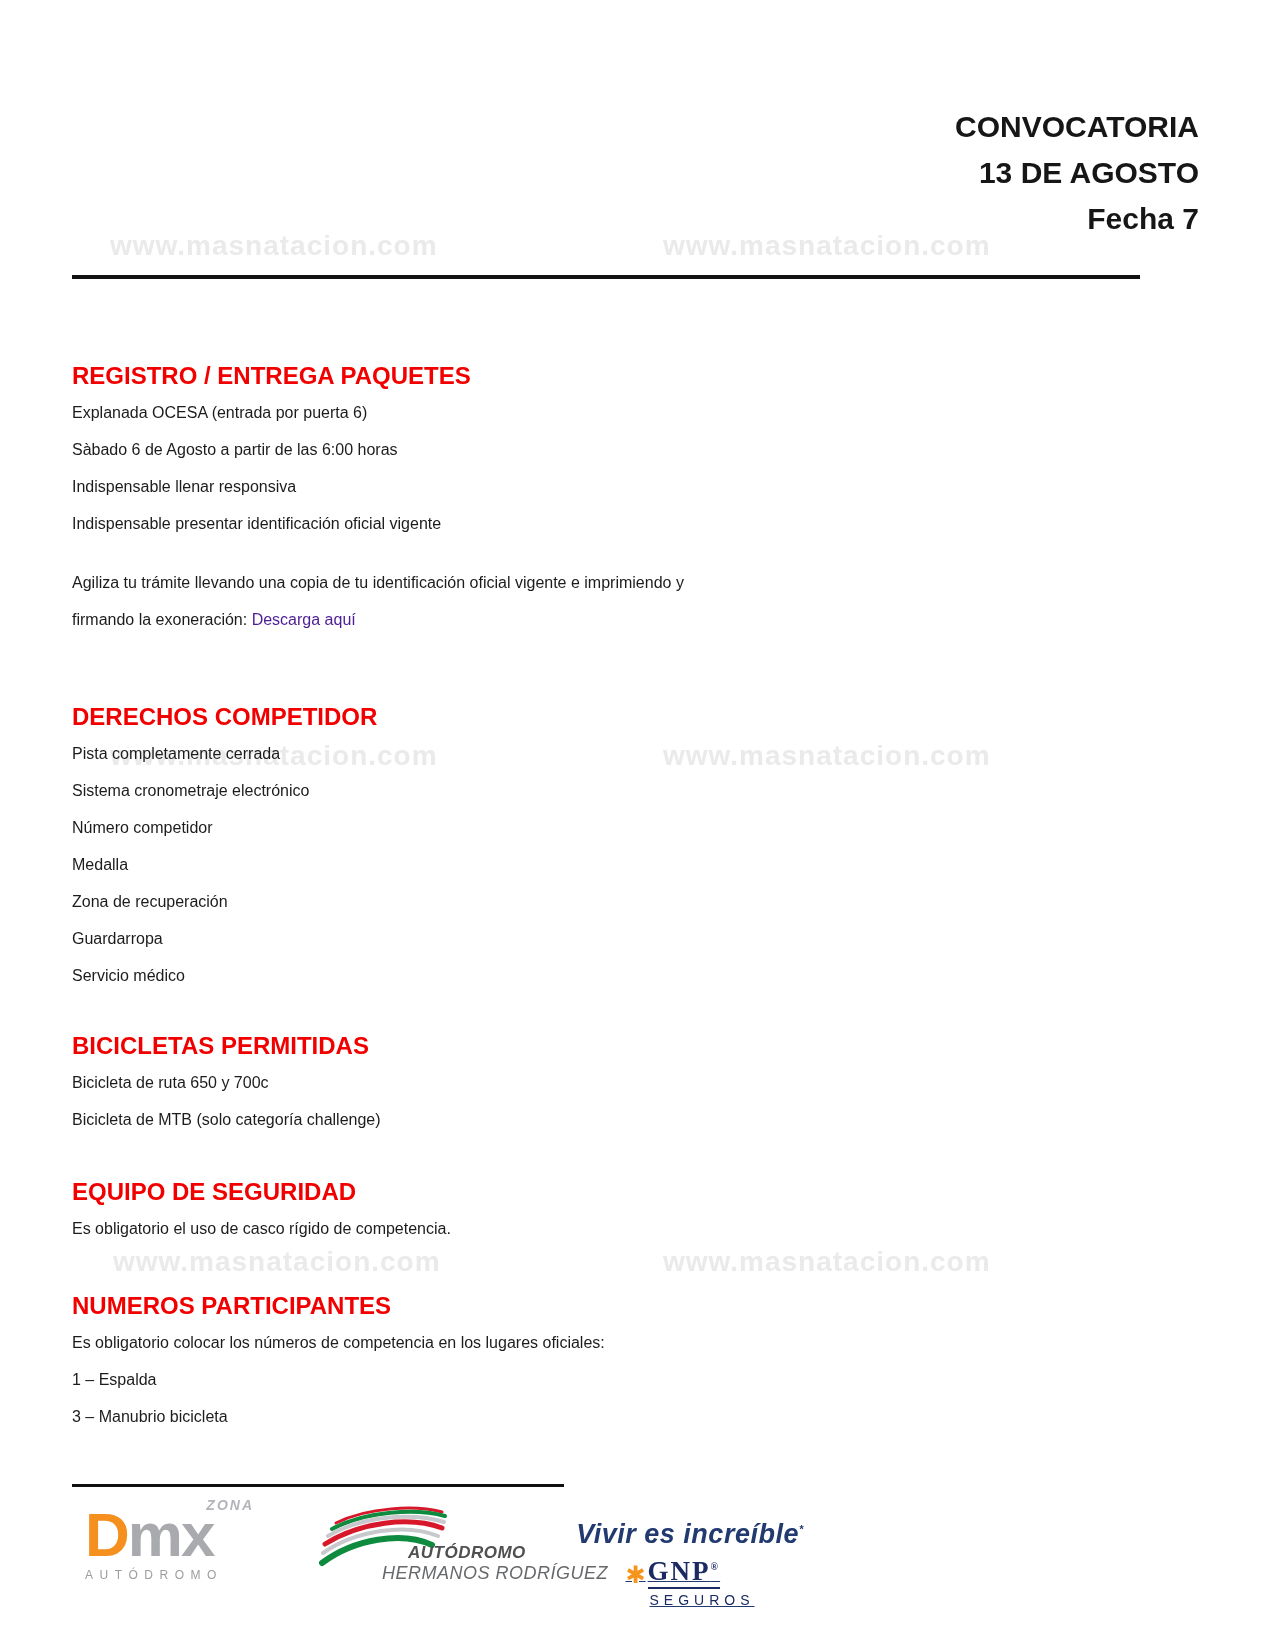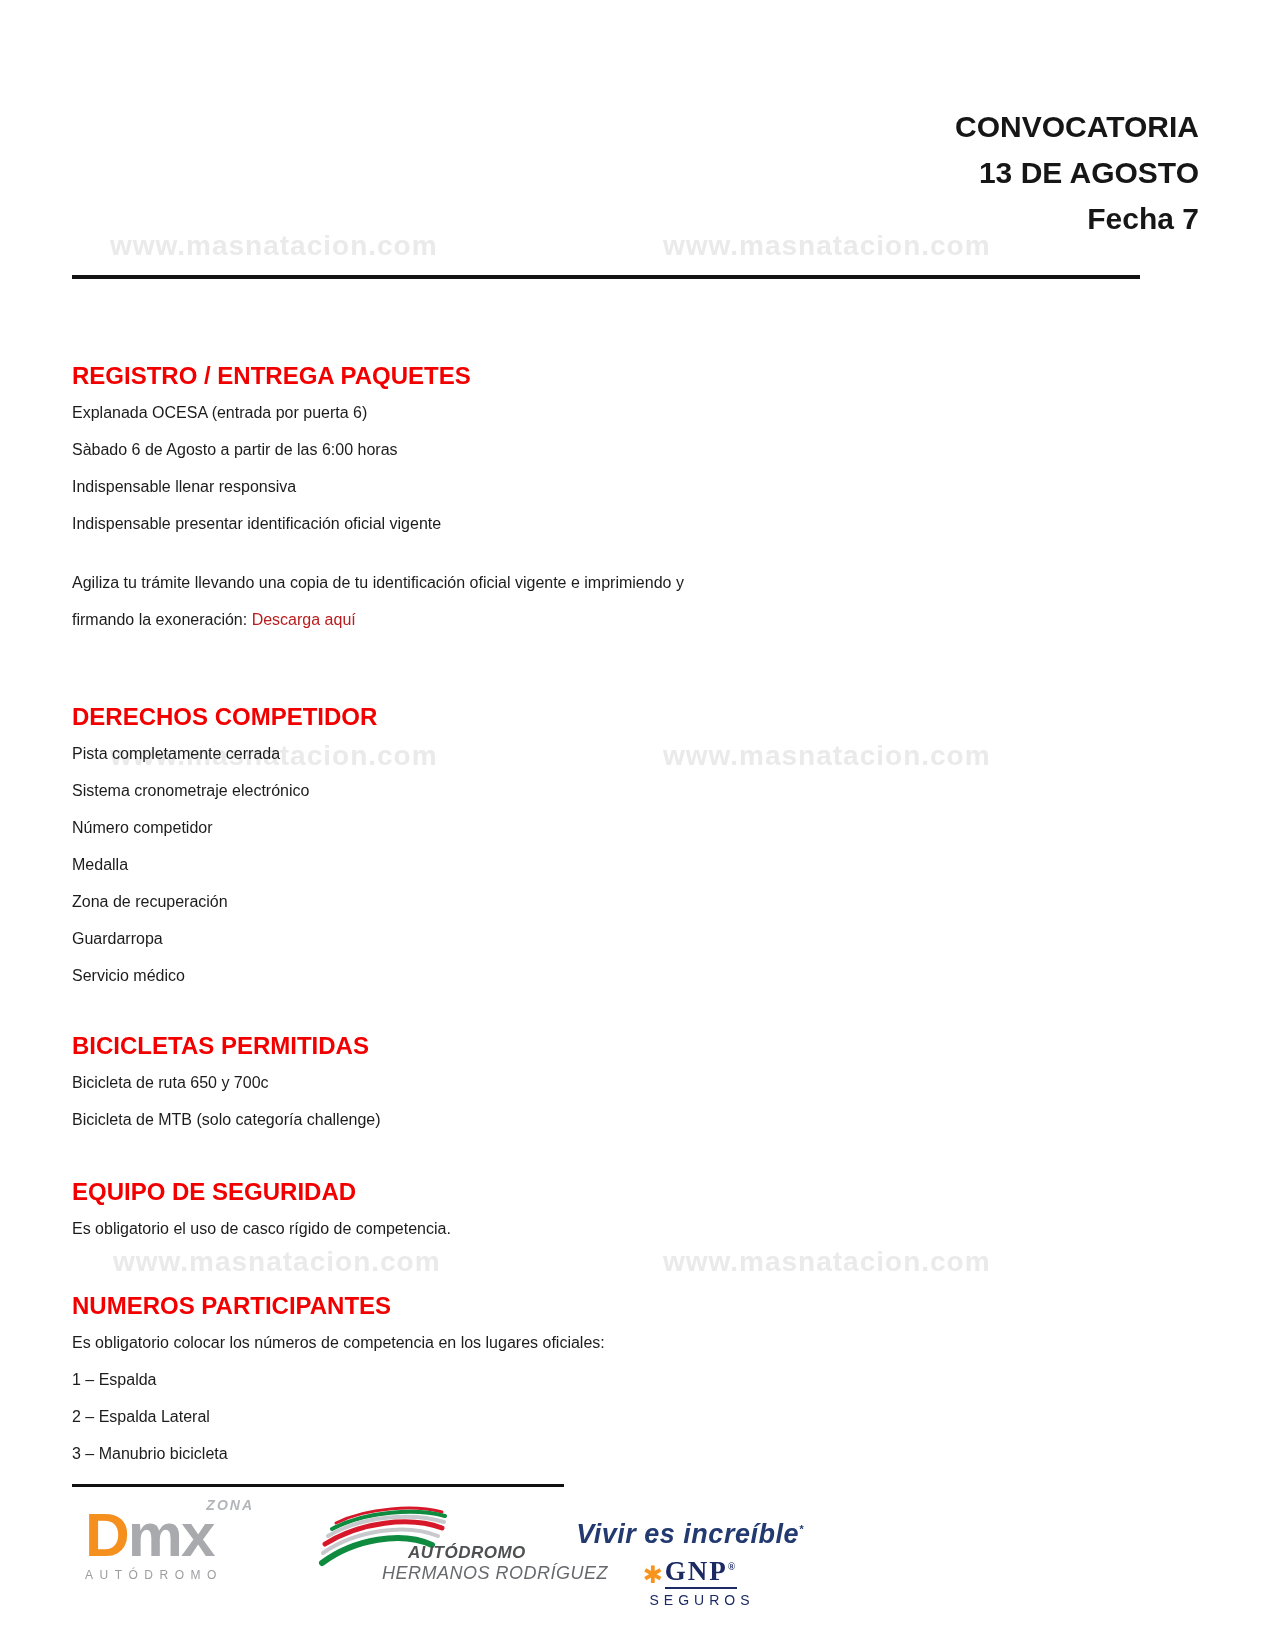--- a/index.html
+++ b/index.html
@@ -30,21 +30,21 @@
   .doc-section:nth-of-type(1){margin-top:78px;}
   .doc-section:nth-of-type(2){margin-top:60px;}
   .doc-section:nth-of-type(3){margin-top:33px;}
   .doc-section:nth-of-type(4){margin-top:35px;}
   .doc-section:nth-of-type(5){margin-top:40px;}
   .sec-title{
     margin:0; font-size:24px; line-height:37px; font-weight:bold; color:#f20000;
   }
   .line{margin:0; font-size:16px; line-height:37px; white-space:nowrap;}
   .para-gap{margin-top:22px;}
-  .descarga{color:#b91c1c;text-align:right;}
+  .descarga{color:#4c1d95;text-align:right;}
   
   .footer{position:absolute; left:0; top:1484px; width:1275px; z-index:1;}
   .f-rule{margin-left:72px; width:492px; height:3px; background:#101010;}
   .logos{position:relative; height:150px;}
   
   .dmx{position:absolute; left:85px; top:12px; width:175px;}
   .dmx-zona{
     position:absolute; right:6px; top:-2px; font-size:14px; font-weight:bold;
     font-style:italic; letter-spacing:2px; color:#b3b5b8;
   }
@@ -61,21 +61,21 @@
   .ahr-sub{
     position:absolute; left:64px; top:62px; font-size:18px; font-style:italic;
     color:#66686b; letter-spacing:0.5px; white-space:nowrap;
   }
   
   .gnp{position:absolute; left:565px; top:32px; width:250px; text-align:center; color:#223a70;}
   .gnp-tagline{
     font-size:27px; font-style:italic; font-weight:bold; letter-spacing:0.5px; white-space:nowrap;
   }
   .gnp-tagline sup{font-size:11px;}
-  .gnp-brandrow{margin-top:6px; display:inline-block; text-align:center;}
+  .gnp-brandrow{margin-top:6px; display:inline-block; text-align:left;text-decoration:underline;}
   .gnp-flower{color:#f7941d; font-size:24px; vertical-align:-3px; margin-right:2px;}
   .gnp-word{
     font-family:"Liberation Serif",serif; font-weight:bold; font-size:27px;
     letter-spacing:2px; color:#1b2a63; border-bottom:2px solid #1b2a63; padding-bottom:1px;
   }
   .gnp-word sup{font-size:10px;}
   .gnp-sub{margin-top:3px; margin-left:24px; font-size:14px; letter-spacing:5px; color:#1b2a63;}
 </style>
 </head>
 <body>
@@ -124,21 +124,20 @@
           <p class="line">Bicicleta de MTB (solo categoría challenge)</p>
         </section>
         <section class="doc-section">
           <h2 class="sec-title">EQUIPO DE SEGURIDAD</h2>
           <p class="line">Es obligatorio el uso de casco rígido de competencia.</p>
         </section>
         <section class="doc-section">
           <h2 class="sec-title">NUMEROS PARTICIPANTES</h2>
           <p class="line">Es obligatorio colocar los números de competencia en los lugares oficiales:</p>
           <p class="line">1 – Espalda</p>
-          <p class="line">2 – Espalda Lateral</p>
           <p class="line">3 – Manubrio bicicleta</p>
         </section>
       </main>
   </div>
 
   <div class="footer">
     <div class="f-rule"></div>
     <div class="logos">
 
       <div class="dmx">

